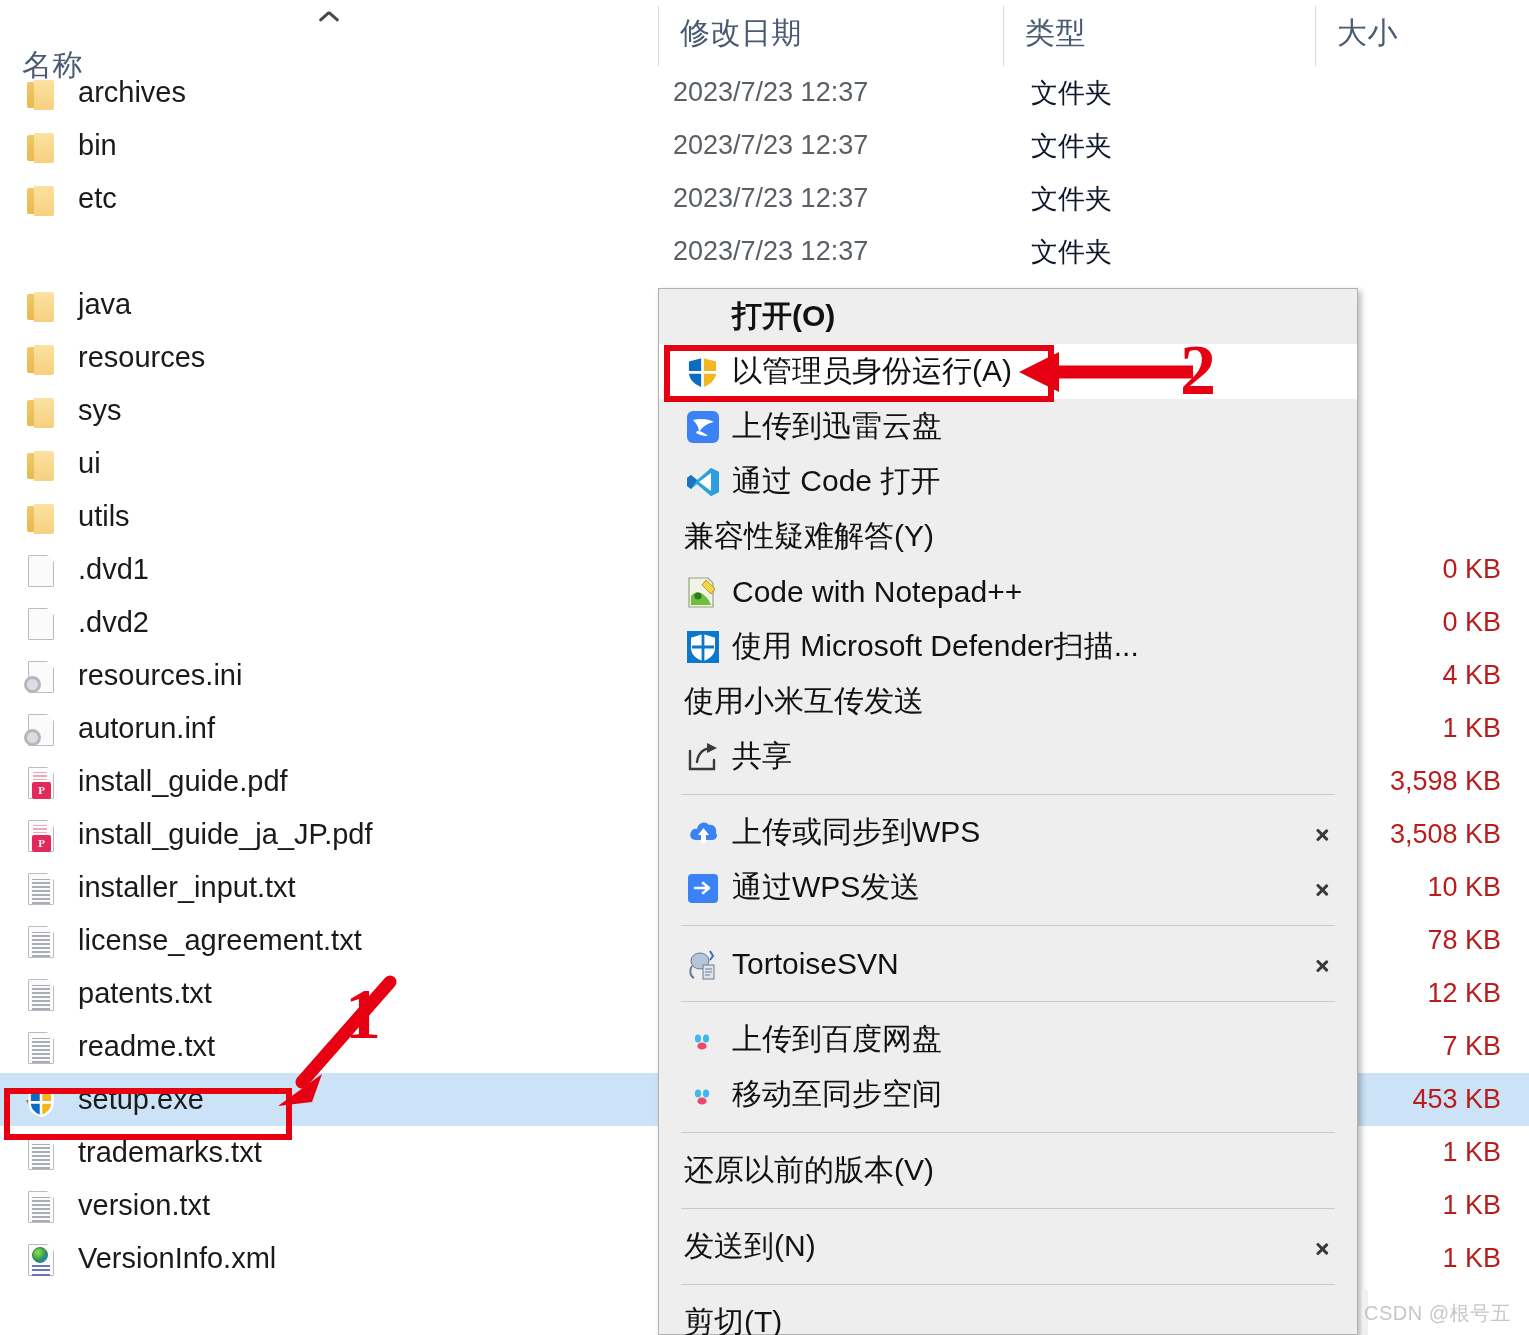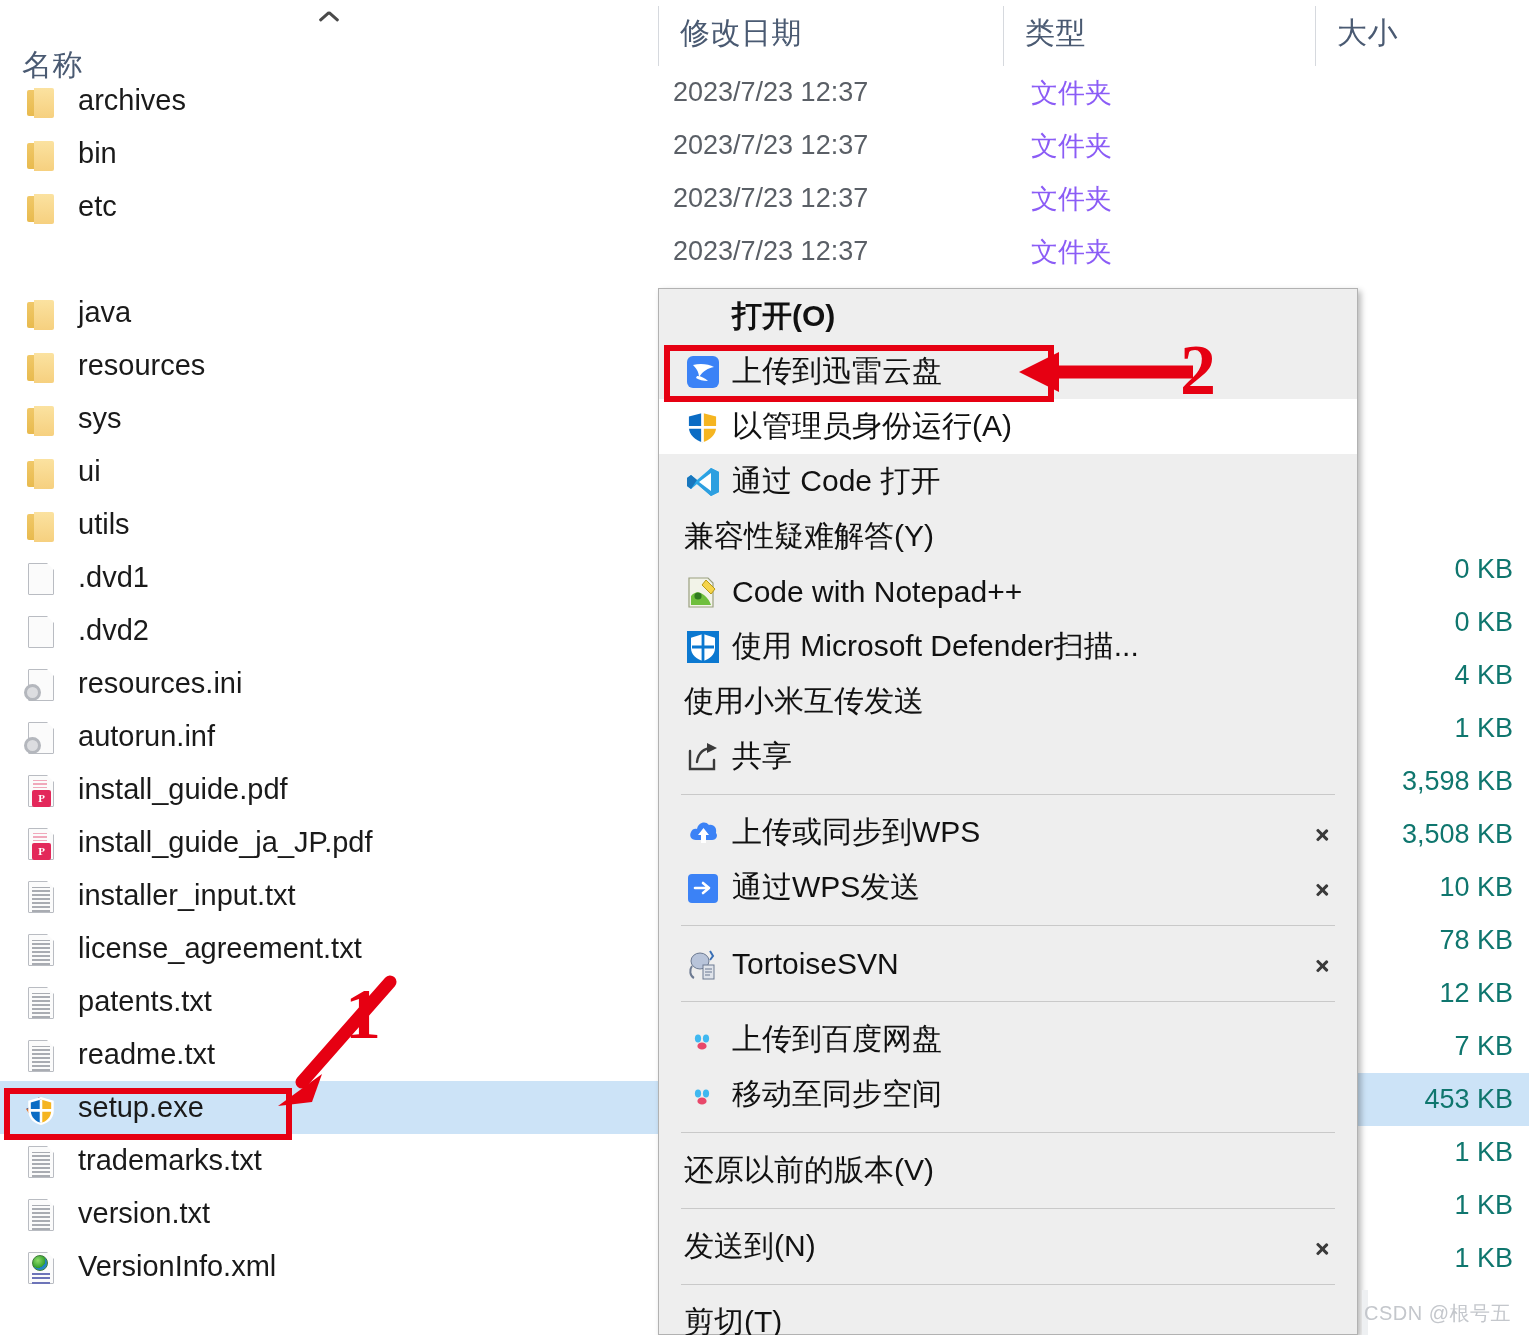--- a/index.html
+++ b/index.html
@@ -33,37 +33,37 @@
   
   .list { position: absolute; left: 0; top: 66px; width: 1529px; height: 1269px; }
   .row {
     position: absolute; left: 0; width: 1529px; height: 53px;
     display: flex; align-items: center;
   }
   .row.selected .cell-name, .row.selected .cell-date,
   .row.selected .cell-type, .row.selected .cell-size { background: #cce3f7; }
 
   .cell-name {
-    position: absolute; left: 0; top: 8px; width: 658px; height: 53px;
+    position: absolute; left: 0; top: 0; width: 658px; height: 53px;
     display: flex; align-items: center; padding-left: 24px;
   }
   .cell-date {
     position: absolute; left: 658px; top: 0; width: 345px; height: 53px;
     display: flex; align-items: center; padding-left: 15px;
     color: #5a5f66; font-size: 27px;
   }
   .cell-type {
     position: absolute; left: 1003px; top: 0; width: 312px; height: 53px;
     display: flex; align-items: center; padding-left: 28px;
-    color: #8b5cf6; font-size: 27px;
+    color: #0f172a; font-size: 27px;
   }
   .cell-size {
     position: absolute; left: 1315px; top: 0; width: 214px; height: 53px;
-    display: flex; align-items: center; justify-content: flex-end; padding-right: 16px;
-    color: #0f766e; font-size: 27px;
+    display: flex; align-items: center; justify-content: flex-end; padding-right: 28px;
+    color: #b91c1c; font-size: 27px;
   }
   .fname { font-size: 29px; color: #1a1a1a; margin-left: 20px; white-space: nowrap; }
 
   
   .ico { width: 34px; height: 38px; flex: 0 0 34px; position: relative; }
 
   .ico-folder::before {
     content: ""; position: absolute; left: 3px; top: 8px; width: 8px; height: 26px;
     background: linear-gradient(180deg,#f0c868,#e8ba4e); border-radius: 2px 0 0 2px;
   }
@@ -500,39 +500,39 @@
         <div class="cell-date"></div>
         <div class="cell-type"></div>
         <div class="cell-size">1 KB</div>
       </div>
     </div>
 
   <div class="menu" id="context-menu">
       <div class="mi bold">
         <span class="mi-label">打开(O)</span>
       </div>
-      <div class="mi">
-        <span class="mi-icon">
-          <div class="thunder"><svg viewBox="0 0 32 32" style="width:32px;height:32px;">
-              <path d="M6 9 C13 7 22 8 27 11 C21 12 16 15 12 21 C12 16 9 12 6 9 Z" fill="#ffffff"></path>
-              <path d="M10 20 C14 20 18 22 21 25 C16 25 12 24 9 22 Z" fill="#ffffff"></path>
-            </svg></div>
-        </span>
-        <span class="mi-label">上传到迅雷云盘</span>
-      </div>
       <div class="mi hl">
         <span class="mi-icon">
           <svg class="uac-shield" viewBox="0 0 34 36">
             <path d="M17 1 L33 5 V18 C33 27 25 33 17 35 C9 33 1 27 1 18 V5 Z" fill="#ffffff"></path>
             <path d="M17 3 L31 6.6 V18 C31 26 24 31.3 17 33.2 Z" fill="#f5b521"></path>
             <path d="M17 3 L3 6.6 V18 C3 26 10 31.3 17 33.2 Z" fill="#0b6cc4"></path>
             <path d="M15.6 3 H18.4 V33.2 H15.6 Z M2.2 16.4 H31.8 V19.4 H2.2 Z" fill="#ffffff"></path>
           </svg>
         </span>
         <span class="mi-label">以管理员身份运行(A)</span>
+      </div>
+      <div class="mi">
+        <span class="mi-icon">
+          <div class="thunder"><svg viewBox="0 0 32 32" style="width:32px;height:32px;">
+              <path d="M6 9 C13 7 22 8 27 11 C21 12 16 15 12 21 C12 16 9 12 6 9 Z" fill="#ffffff"></path>
+              <path d="M10 20 C14 20 18 22 21 25 C16 25 12 24 9 22 Z" fill="#ffffff"></path>
+            </svg></div>
+        </span>
+        <span class="mi-label">上传到迅雷云盘</span>
       </div>
       <div class="mi">
         <span class="mi-icon">
           <svg class="vscode" viewBox="0 0 34 32">
             <path d="M25 2 L33 6 V26 L25 30 L11 18 L5 23 L1 20 V12 L5 9 L11 14 Z" fill="#29a8e8"></path>
             <path d="M25 2 L33 6 V26 L25 30 L11 18 Z" fill="#2d9fe0"></path>
             <path d="M25 7 V25 L13 16 Z" fill="#ffffff"></path>
             <path d="M1 12 L5 9 L11 14 L5 23 L1 20 Z" fill="#1876bd"></path>
           </svg>
         </span>

